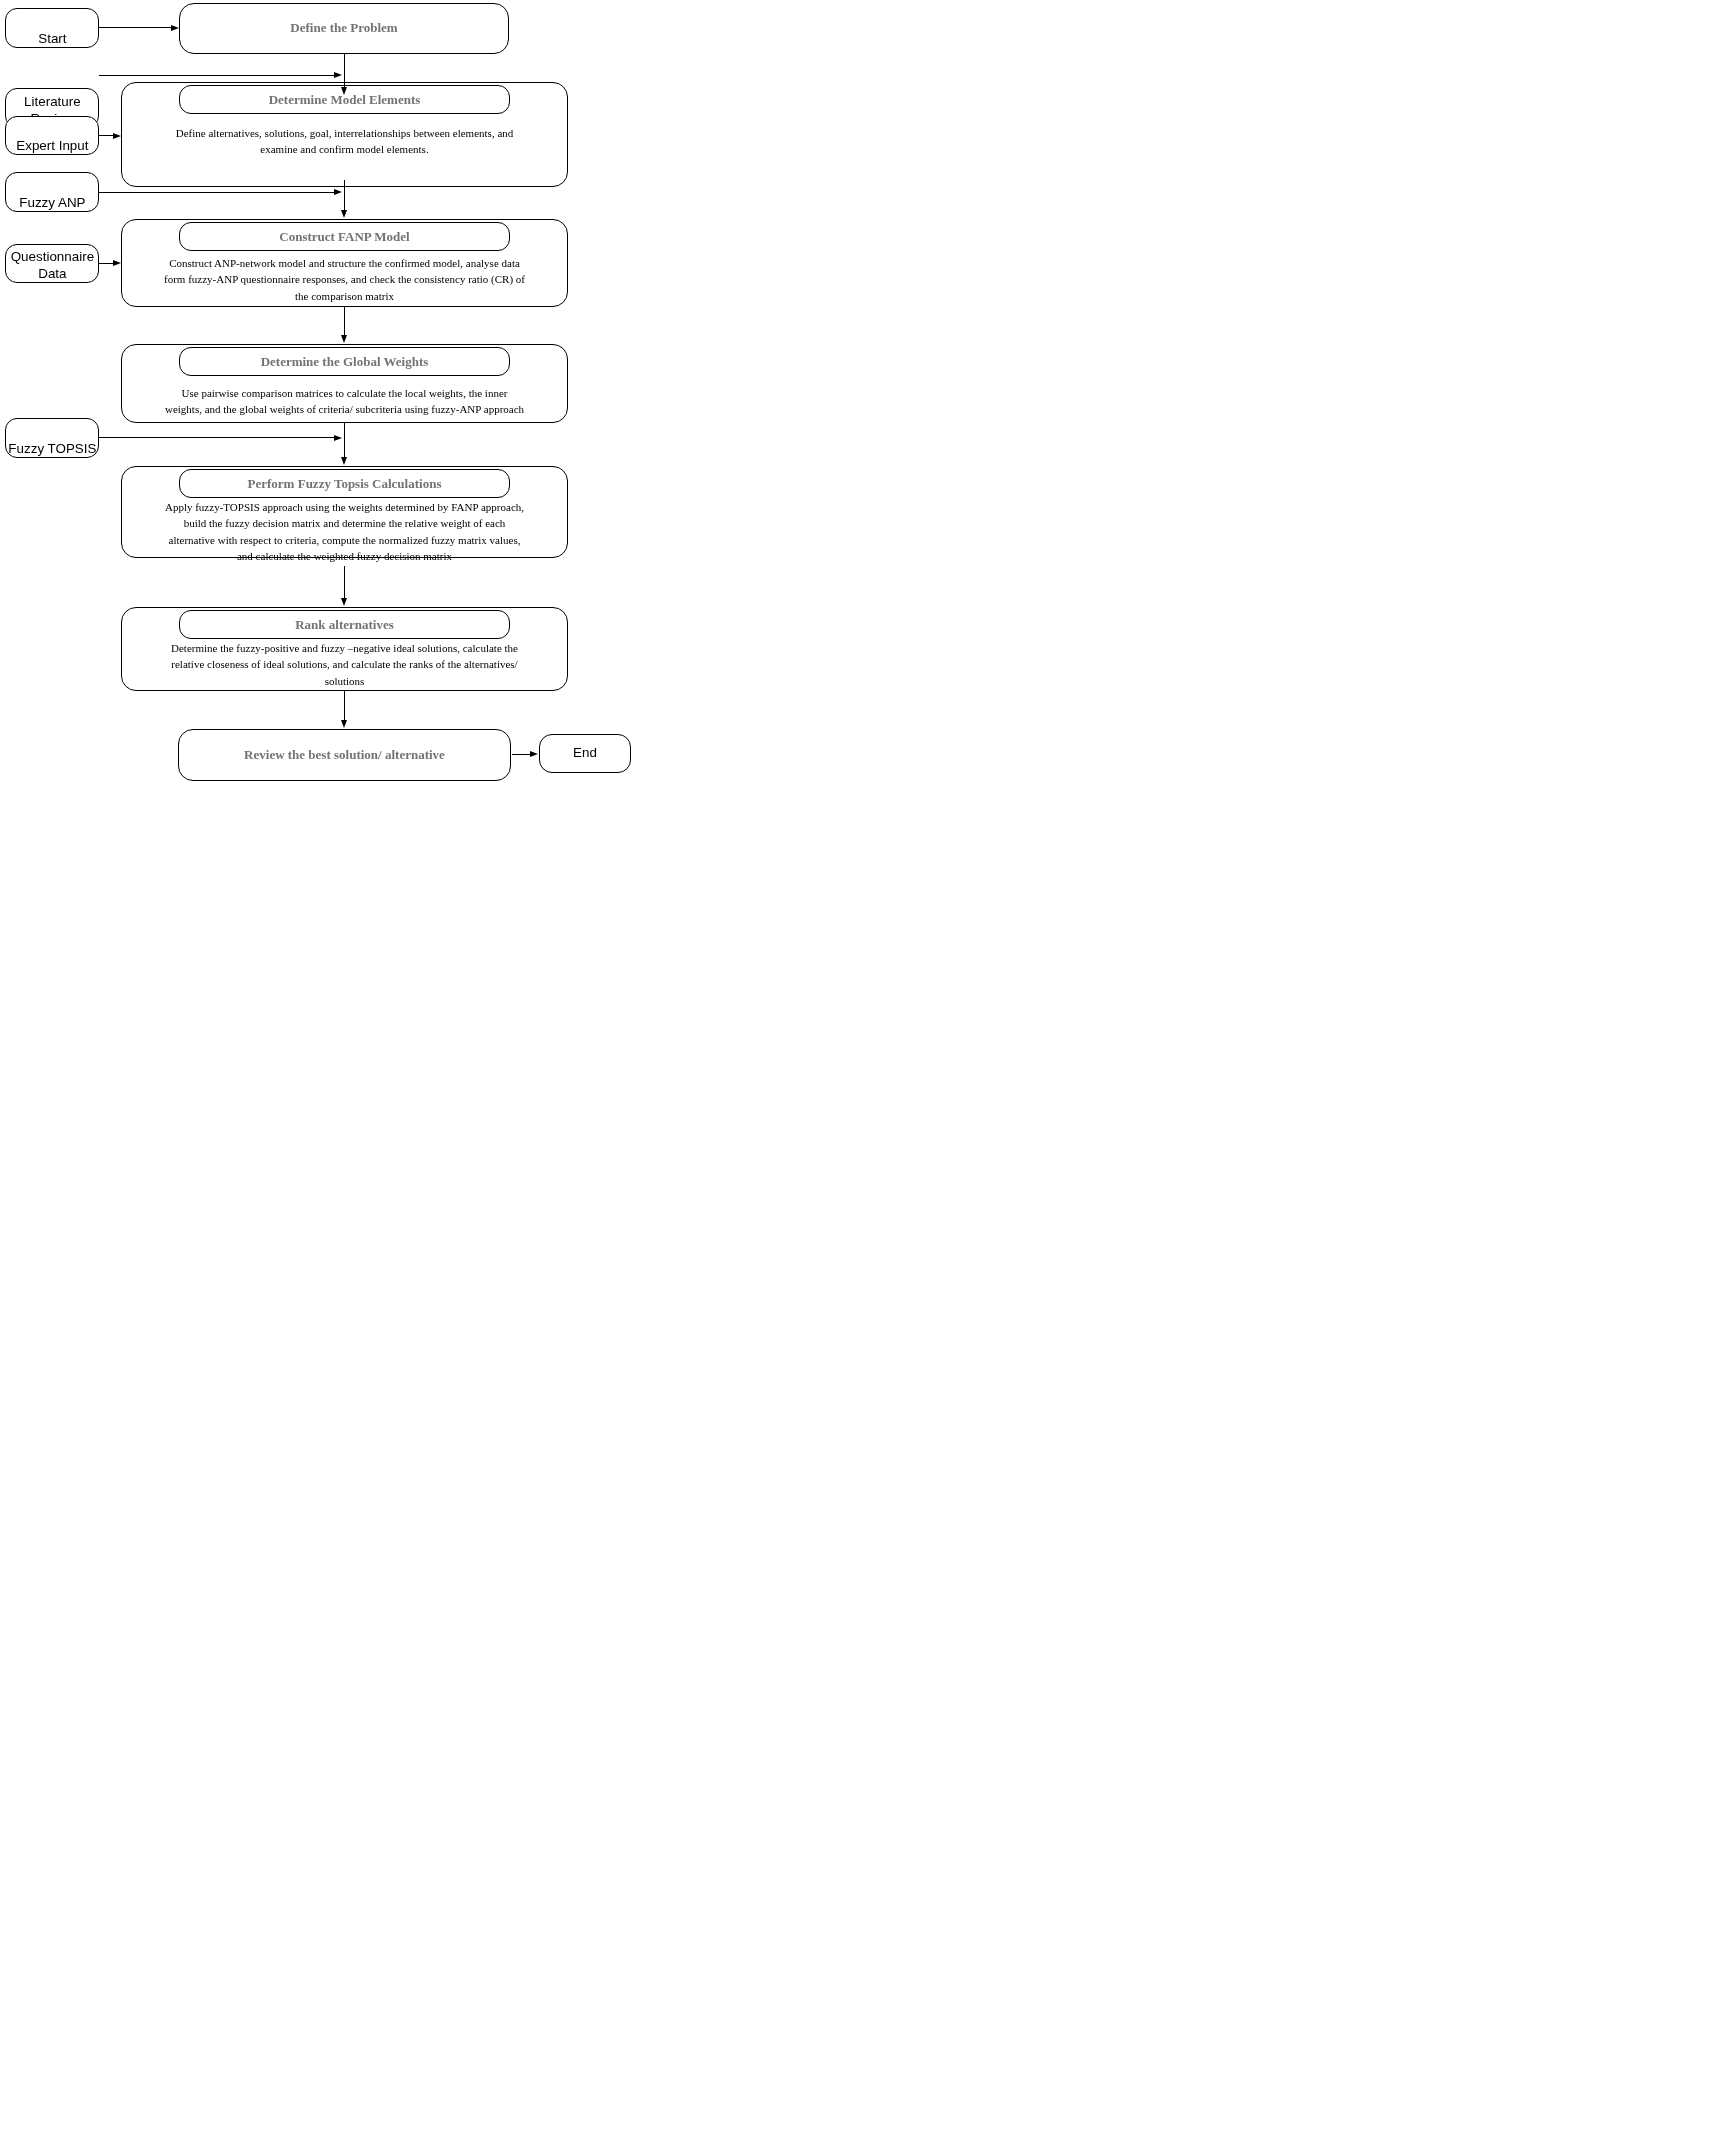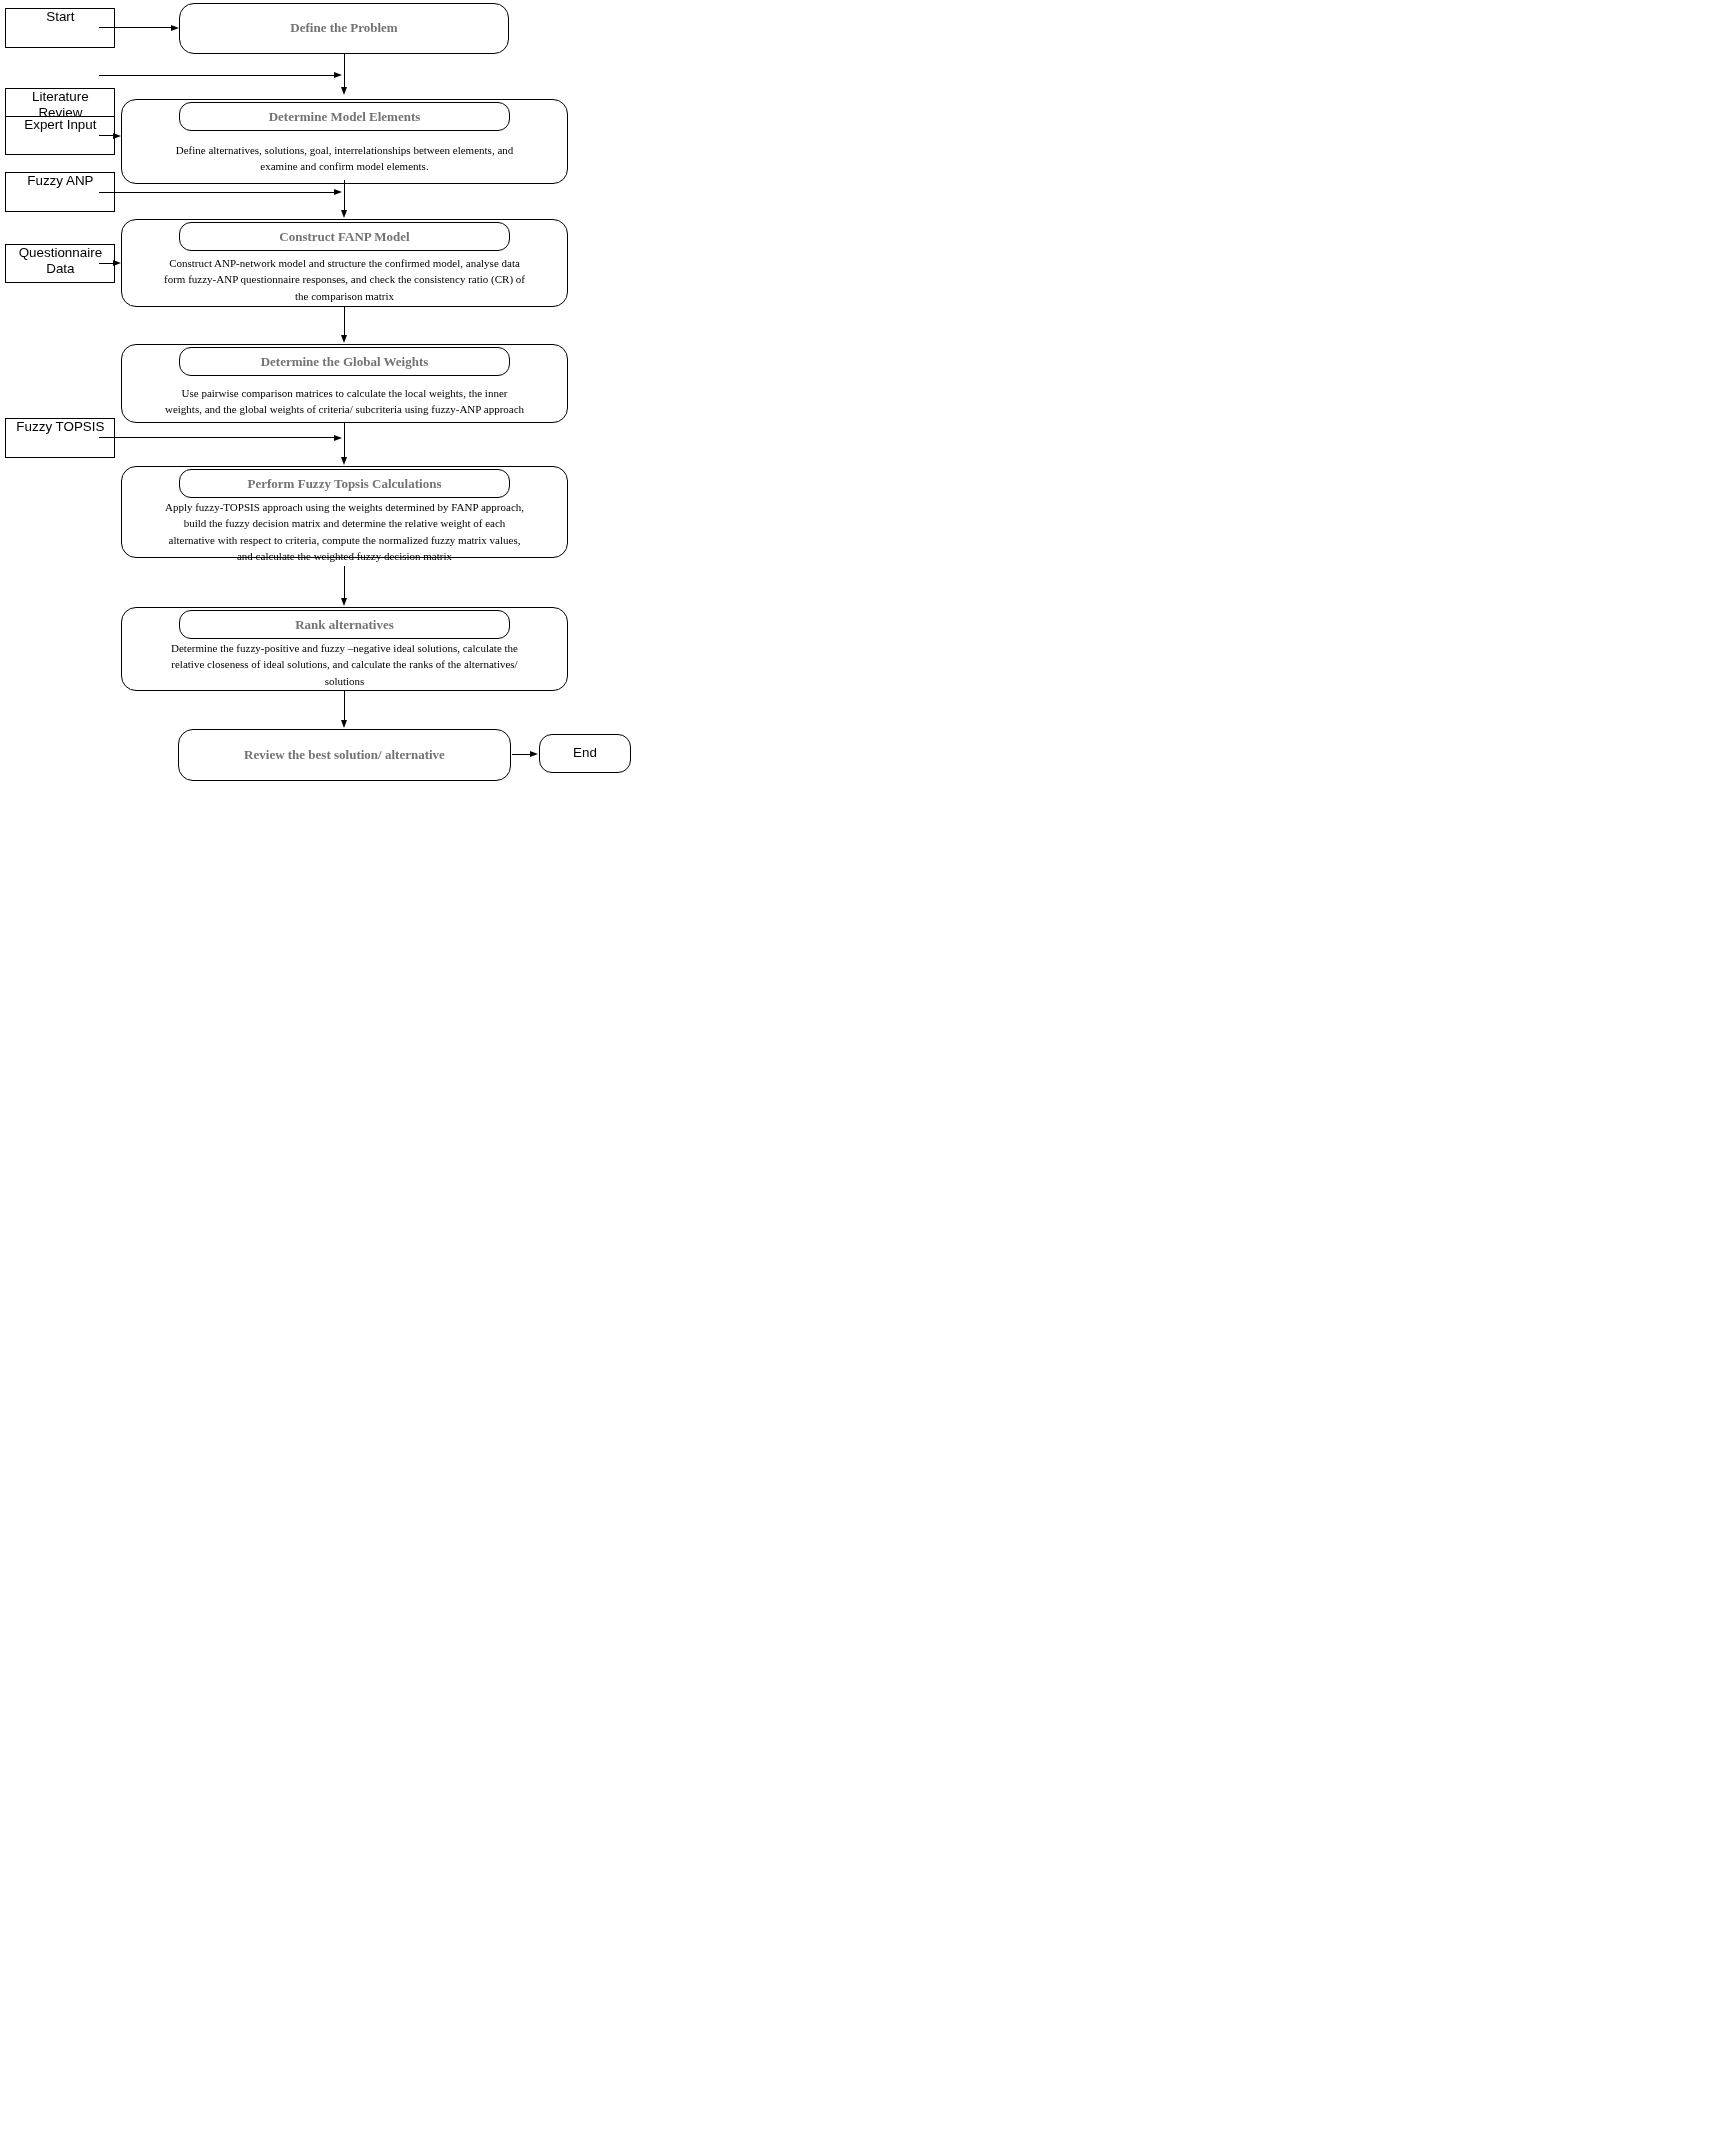--- a/index.html
+++ b/index.html
@@ -14,26 +14,26 @@
     background: #ffffff;
     font-family: "Liberation Serif", serif;
     color: #000000;
     overflow: hidden;
   }
 
   
   .side-box {
     position: absolute;
     left: 5.4px;
-    width: 110px;
-    background: #ffffff;
-    border: 0.8px solid #000000;
-    border-radius: 0;
-    display: flex;
-    align-items: flex-start;
+    width: 94px;
+    background: #ffffff;
+    border: 0.8px solid #000000;
+    border-radius: 12px;
+    display: flex;
+    align-items: flex-end;
     justify-content: center;
     box-sizing: border-box;
   }
   .side-label {
     font-family: "Liberation Sans", sans-serif;
     font-size: 13.4px;
     line-height: 16.3px;
     text-align: center;
     white-space: pre-line;
     color: #000000;
@@ -160,21 +160,21 @@
   </div>
 
   <div class="side-box" style="top:418px; height:40px;">
     <span class="side-label">Fuzzy TOPSIS</span>
   </div>
 
   <div class="plain-box" style="left:179px; top:2.5px; width:330px; height:51px;">
     <span class="title-text">Define the Problem</span>
   </div>
 
-  <div class="outer-box" style="top:99px; height:85px;padding-left:41px;">
+  <div class="outer-box" style="top:82px; height:105px;padding-left:41px;">
     <div class="title-box">
       <span class="title-text">Determine Model Elements</span>
     </div>
     <div class="body-text" style="top:42px;">Define alternatives, solutions, goal, interrelationships between elements, and
 examine and confirm model elements.</div>
   </div>
 
   <div class="outer-box" style="top:219px; height:88px;">
     <div class="title-box">
       <span class="title-text">Construct FANP Model</span>

